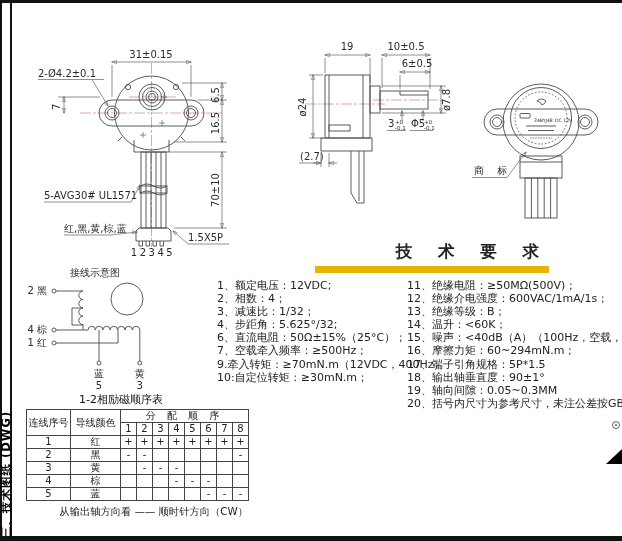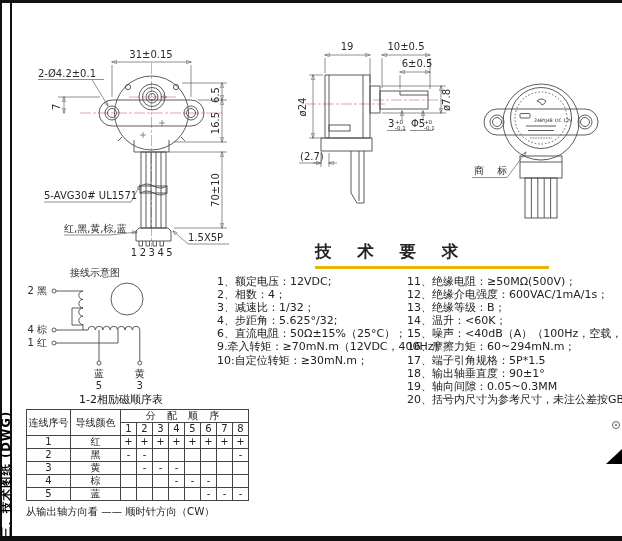--- a/index.html
+++ b/index.html
@@ -16,34 +16,34 @@
   
   svg{overflow:visible;}
   svg line,svg path,svg rect,svg circle,svg ellipse{stroke:#4a4a4a;stroke-width:.9;fill:none;}
   svg .dim{stroke:#555;stroke-width:.65;}
   svg .red{stroke:#d97c7c;stroke-width:.7;stroke-dasharray:11 2 3 2;}
   svg text{stroke:none;fill:#2a2a2a;font-size:10px;font-family:"DejaVu Sans",sans-serif;}
   svg .tol{font-size:5.5px;}
   svg .tiny{font-size:4.6px;}
   
   .tech{left:213px;top:241px;width:409px;}
-  .tech-title-wrap{margin-left:102px;width:234px;border-bottom:3px solid #eab308;
-                   text-align:left;padding-bottom:3px;}
+  .tech-title-wrap{margin-left:102px;width:234px;border-bottom:7px solid #eab308;
+                   text-align:right;padding-bottom:3px;}
   .tech-title{font-size:16.5px;font-weight:bold;letter-spacing:10px;white-space:nowrap;}
   .tech-cols{display:flex;margin-top:6px;}
   .tech-col-left{width:190px;flex:none;padding-left:4px;}
   .tech-col-right{flex:1;}
   .tech-item{font-size:11px;line-height:13.1px;white-space:nowrap;color:#222;}
   
   .seq{left:26px;top:392px;width:240px;}
   .seq-title{font-size:11px;margin-left:53px;margin-bottom:2px;color:#111;}
   table.seq-table{border-collapse:collapse;table-layout:fixed;width:222px;padding-left:48px;}
   table.seq-table th,table.seq-table td{border:1px solid #444;font-size:10px;
        font-weight:normal;text-align:center;height:12px;padding:0;line-height:12px;color:#222;}
-  .seq-footer{margin-top:4px;width:222px;text-align:left;font-size:10.3px;white-space:nowrap;color:#222;}
+  .seq-footer{margin-top:4px;width:222px;text-align:right;font-size:10.3px;white-space:nowrap;color:#222;}
   
   .art-circle{left:612px;top:421px;width:6px;height:6px;border:1px solid #666;border-radius:50%;}
   .art-circle::after{content:"";position:absolute;left:1.5px;top:1.5px;width:2px;height:2px;background:#666;border-radius:50%;}
   .art-tri{right:0;top:449px;width:0;height:0;border-right:16px solid #000;border-top:15px solid transparent;}
 </style>
 </head>
 <body>
 
 <div id="sheet">
 
@@ -270,20 +270,21 @@
     <div class="tech-title-wrap">
       <span class="tech-title">技 术 要 求</span>
     </div>
     <div class="tech-cols">
       <div class="tech-col-left">
         <div class="tech-item">1、额定电压：12VDC;</div>
         <div class="tech-item">2、相数：4；</div>
         <div class="tech-item">3、减速比：1/32；</div>
         <div class="tech-item">4、步距角：5.625°/32;</div>
         <div class="tech-item">6、直流电阻：50Ω±15%（25°C）；</div>
+        <div class="tech-item">7、空载牵入频率：≥500Hz；</div>
         <div class="tech-item">9.牵入转矩：≥70mN.m（12VDC，400Hz）</div>
         <div class="tech-item">10:自定位转矩：≥30mN.m；</div>
       </div>
       <div class="tech-col-right">
         <div class="tech-item">11、绝缘电阻：≥50MΩ(500V)；</div>
         <div class="tech-item">12、绝缘介电强度：600VAC/1mA/1s；</div>
         <div class="tech-item">13、绝缘等级：B；</div>
         <div class="tech-item">14、温升：&lt;60K；</div>
         <div class="tech-item">15、噪声：&lt;40dB（A）（100Hz，空载，10cm）；</div>
         <div class="tech-item">16、摩擦力矩：60~294mN.m；</div>

